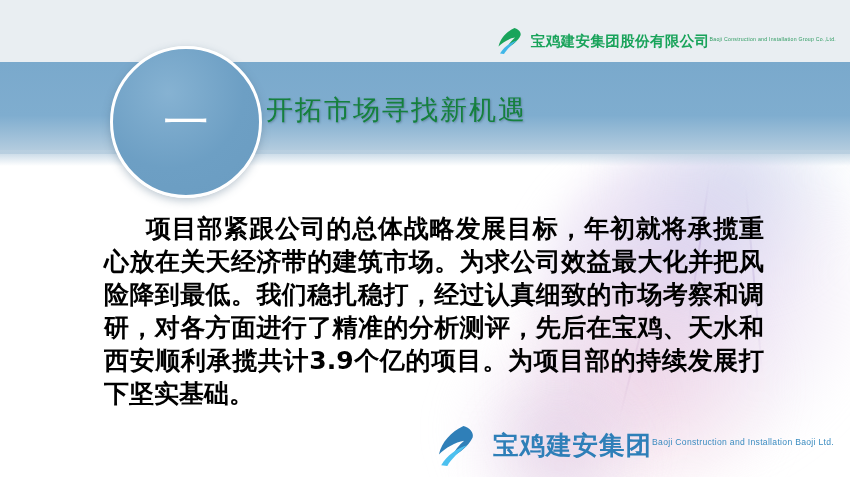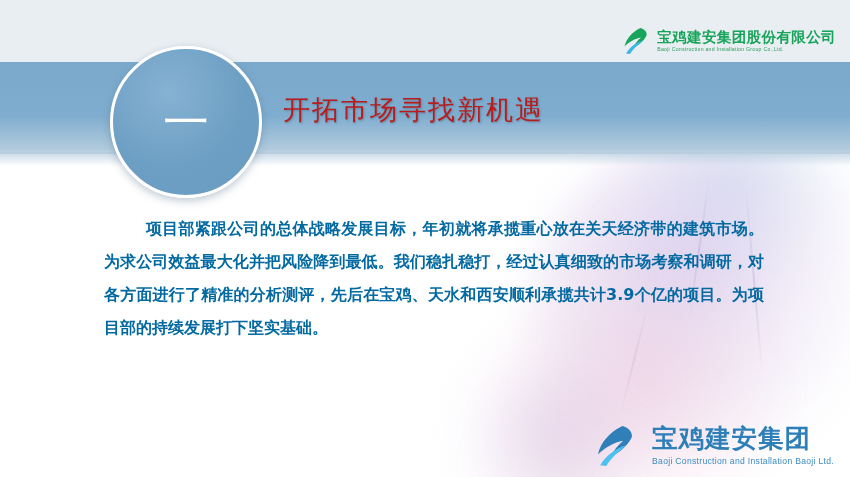--- a/index.html
+++ b/index.html
@@ -92,21 +92,20 @@
     align-items: center;
     gap: 7px;
   }
   .logo-mark {
     width: 30px; height: 30px;
     position: relative;
     flex: none;
   }
   .logo-text-wrap {
     display: flex;
-    flex-direction: column;
     line-height: 1;
     justify-content: center;
   }
   .logo-cn {
     font-size: 14.5px;
     font-weight: bold;
     color: #18a35a;
     letter-spacing: .4px;
     white-space: nowrap;
   }
@@ -126,23 +125,23 @@
     background: linear-gradient(to bottom, #7aa9cc 0%, #7fadcf 58%, #b9cfe0 100%);
   }
   .title-band-shade {
     position: absolute;
     left: 0; top: 150px;
     width: 850px; height: 16px;
     background: linear-gradient(to bottom, rgba(185,207,224,0.95), rgba(255,255,255,0));
   }
   .slide-title {
     position: absolute;
-    left: 283px; top: 92px;
+    left: 266px; top: 92px;
     font-size: 27px;
-    color: #b91c1c;
+    color: #15803d;
     font-family: "DejaVu Serif", "Liberation Serif", serif;
     letter-spacing: 2px;
     text-shadow: 1px 1px 2px rgba(60,90,115,.45);
     white-space: nowrap;
   }
 
   
   .badge-circle {
     position: absolute;
     left: 110px; top: 46px;
@@ -161,24 +160,24 @@
     font-family: "DejaVu Serif", "Liberation Serif", serif;
     line-height: 1;
     letter-spacing: 0;
   }
 
   
   .body-text {
     position: absolute;
     left: 104px; top: 212px;
     width: 660px;
-    font-size: 16px;
+    font-size: 25px;
     font-weight: bold;
     line-height: 33px;
-    color: #0369a1;
+    color: #000000;
     text-indent: 42px;
     text-align: justify;
     font-family: "DejaVu Sans", "Liberation Sans", sans-serif;
   }
 
   
   .corner-logo {
     position: absolute;
     right: 16px; bottom: 8px;
     display: flex;

